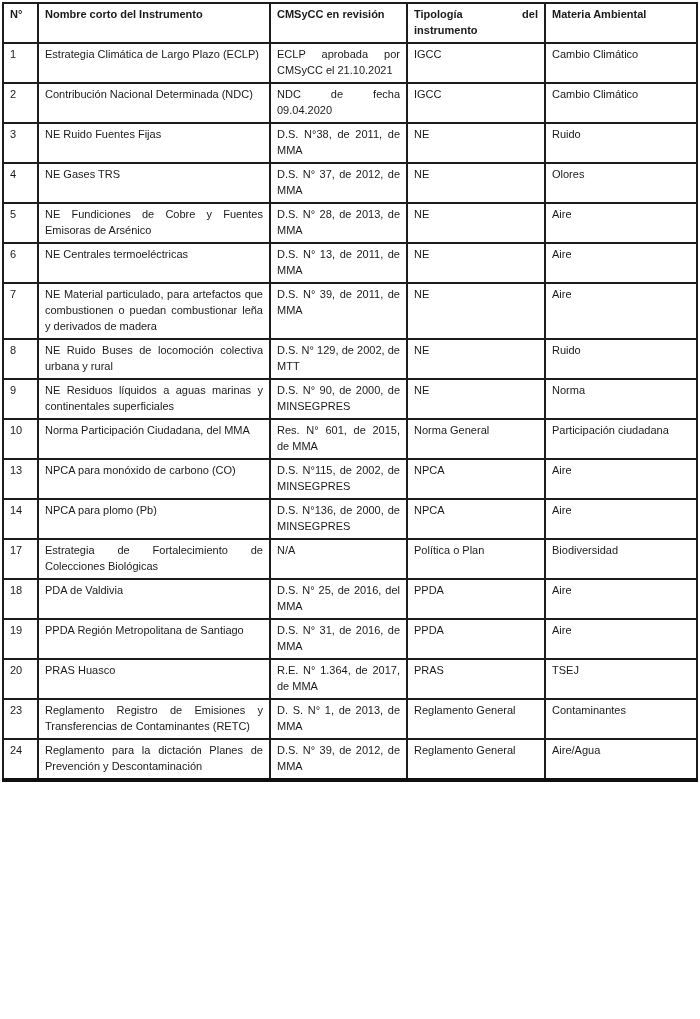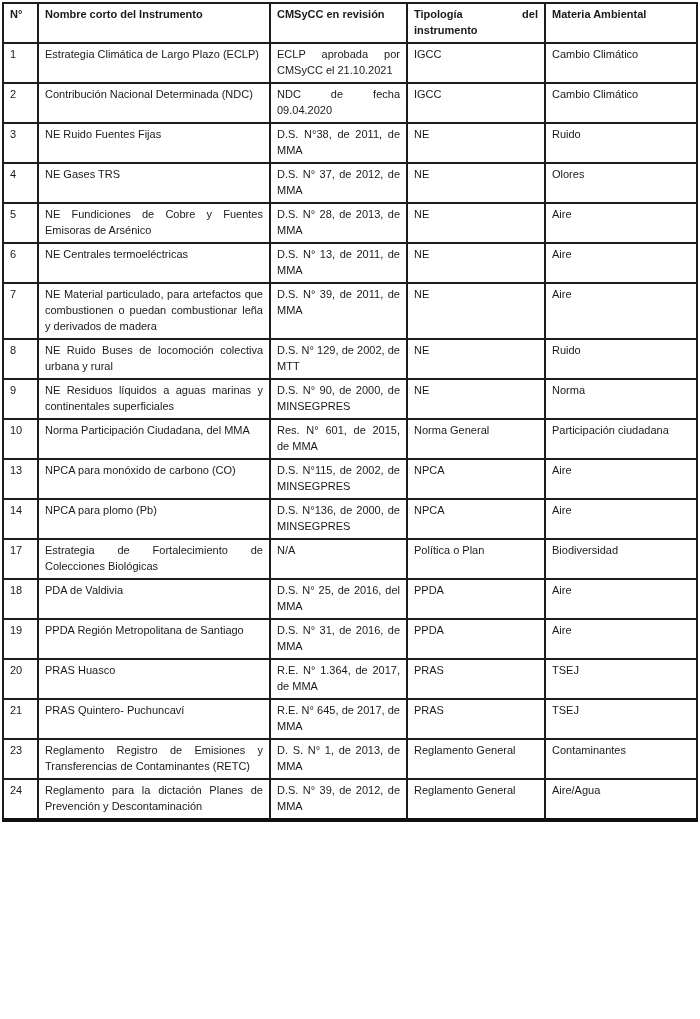--- a/index.html
+++ b/index.html
@@ -178,27 +178,20 @@
     <td>Aire</td>
   </tr>
         <tr>
     <td>20</td>
     <td class="justify">PRAS Huasco</td>
     <td class="justify">R.E. N° 1.364, de 2017, de MMA</td>
     <td>PRAS</td>
     <td>TSEJ</td>
   </tr>
         <tr>
-    <td>21</td>
-    <td class="justify">PRAS Quintero- Puchuncaví</td>
-    <td class="justify">R.E. N° 645, de 2017, de MMA</td>
-    <td>PRAS</td>
-    <td>TSEJ</td>
-  </tr>
-        <tr>
     <td>23</td>
     <td class="justify">Reglamento Registro de Emisiones y Transferencias de Contaminantes (RETC)</td>
     <td class="justify">D. S. N° 1, de 2013, de MMA</td>
     <td>Reglamento General</td>
     <td>Contaminantes</td>
   </tr>
         <tr>
     <td>24</td>
     <td class="justify">Reglamento para la dictación Planes de Prevención y Descontaminación</td>
     <td class="justify">D.S. N° 39, de 2012, de MMA</td>

